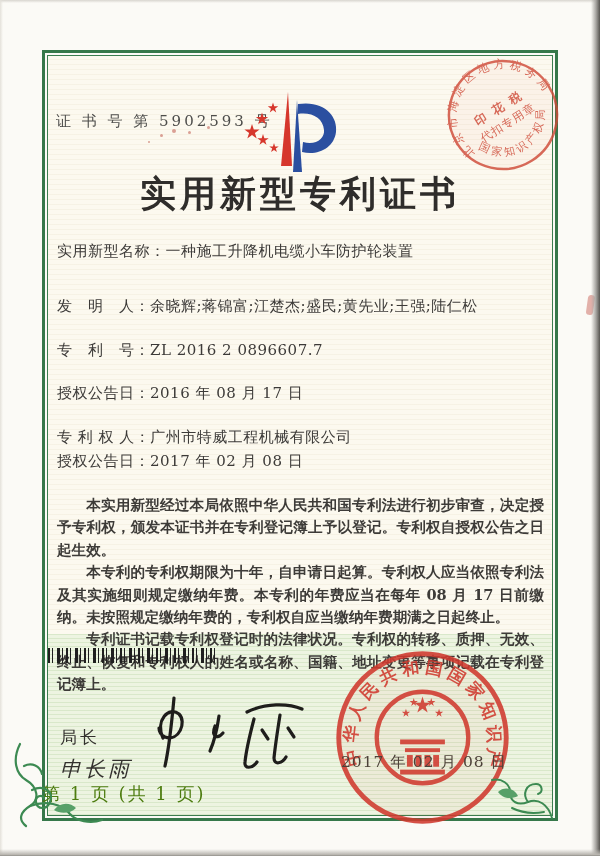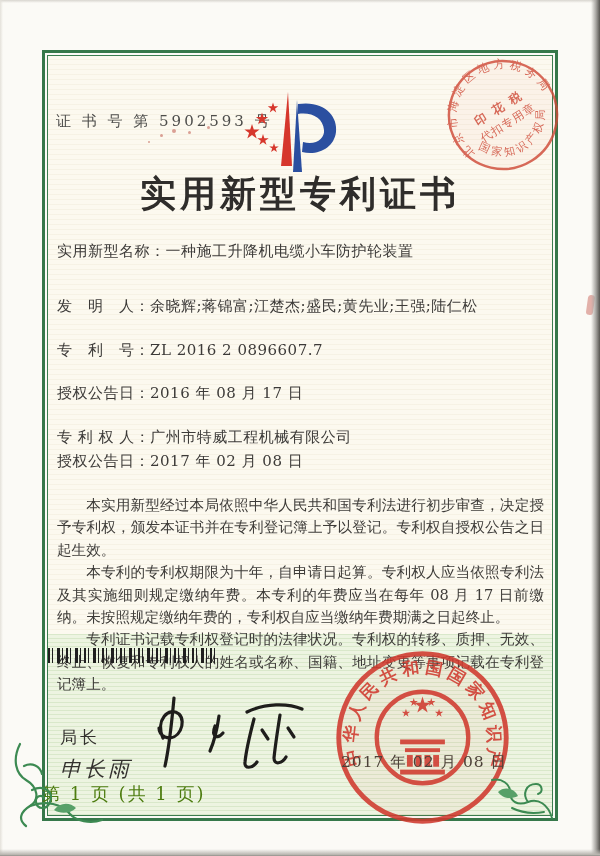--- a/index.html
+++ b/index.html
@@ -29,21 +29,21 @@
       repeating-linear-gradient(0deg,#d9e8ca 0 1px,#edf4e1 1px 4px),
       #edf4e1;}
 
   
   .cert-no{left:56px;top:84px;font-size:15px;letter-spacing:3px;color:#4d4d4b;margin-top:28px;}
   .title{left:0;right:0;top:170px;text-align:center;font-size:36px;font-weight:700;
     letter-spacing:4px;color:#2f2d2b;}
   .field{left:57px;width:486px;font-size:15px;color:#3c3a38;letter-spacing:.5px;white-space:nowrap;}
   .f0{top:242px}.f1{top:297px}.f2{top:341px}.f3{top:384px}.f4{top:428px}.f5{top:452px}
   .body-text{left:57px;width:487px;top:494px;font-size:14.6px;line-height:22.4px;
-    color:#3d3b38;text-align:justify;}
+    color:#3d3b38;text-align:justify;font-weight:bold;}
   .body-text p{margin:0;text-indent:2em;}
   .footer{left:42px;width:516px;top:782px;text-align:left;font-size:18px;
     letter-spacing:2px;color:#4d7c0f;}
 
   
   .barcode{left:48px;top:648px;width:168px;height:15px;
     background:repeating-linear-gradient(90deg,
       #1f1f1f 0 2px,rgba(0,0,0,0) 2px 4px,
       #1f1f1f 4px 5px,rgba(0,0,0,0) 5px 9px,
       #1f1f1f 9px 12px,rgba(0,0,0,0) 12px 14px,

